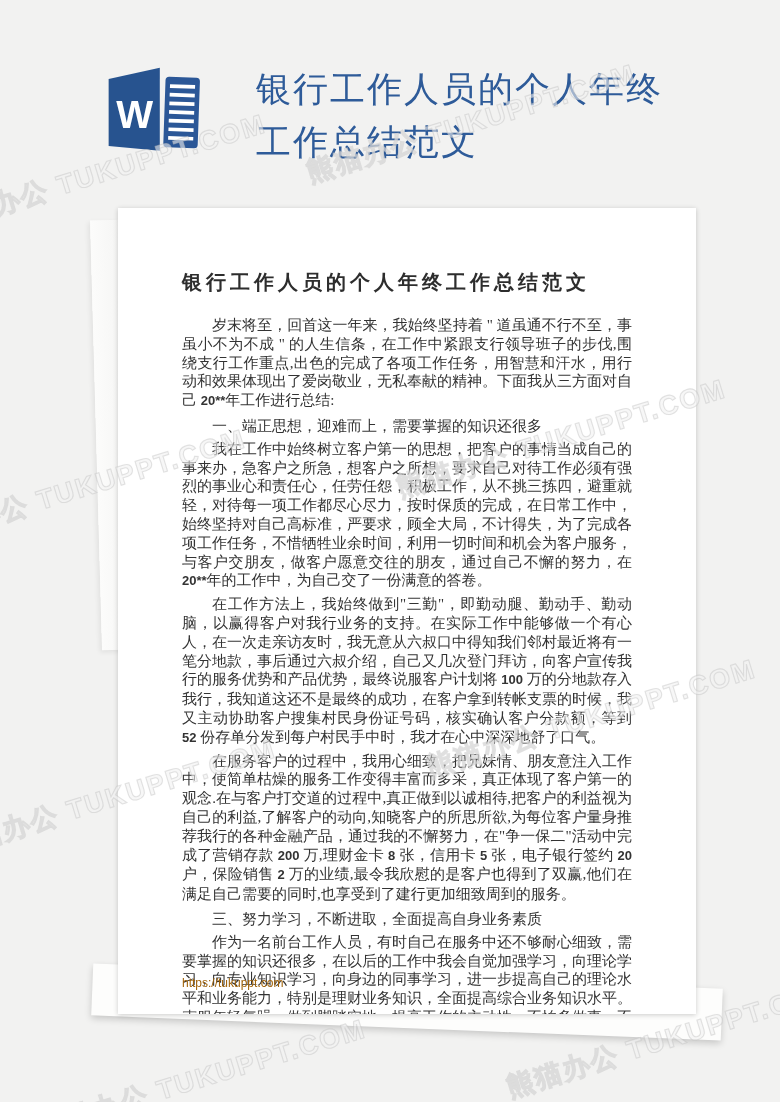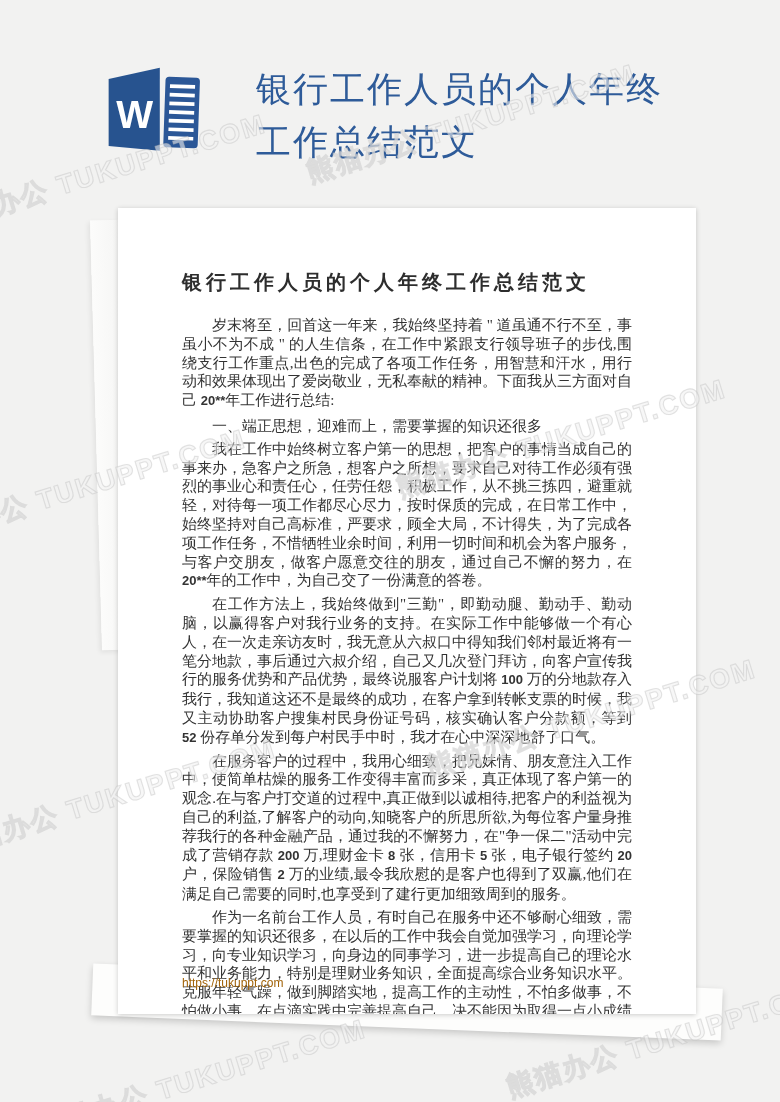--- a/index.html
+++ b/index.html
@@ -150,20 +150,21 @@
   <div class="sheet-bottom"></div>
 
   <div class="page-main">
     <h2 class="doc-title">银行工作人员的个人年终工作总结范文</h2>
     <div class="doc-body" id="doc-body">
         <p class="doc-p">岁末将至，回首这一年来，我始终坚持着 " 道虽通不行不至，事虽小不为不成 " 的人生信条，在工作中紧跟支行领导班子的步伐,围绕支行工作重点,出色的完成了各项工作任务，用智慧和汗水，用行动和效果体现出了爱岗敬业，无私奉献的精神。下面我从三方面对自己 <b class="num">20**</b>年工作进行总结:</p>
         <h3 class="doc-h">一、端正思想，迎难而上，需要掌握的知识还很多</h3>
         <p class="doc-p">我在工作中始终树立客户第一的思想，把客户的事情当成自己的事来办，急客户之所急，想客户之所想，要求自己对待工作必须有强烈的事业心和责任心，任劳任怨，积极工作，从不挑三拣四，避重就轻，对待每一项工作都尽心尽力，按时保质的完成，在日常工作中，始终坚持对自己高标准，严要求，顾全大局，不计得失，为了完成各项工作任务，不惜牺牲业余时间，利用一切时间和机会为客户服务，与客户交朋友，做客户愿意交往的朋友，通过自己不懈的努力，在 <b class="num">20**</b>年的工作中，为自己交了一份满意的答卷。</p>
         <p class="doc-p">在工作方法上，我始终做到"三勤"，即勤动腿、勤动手、勤动脑，以赢得客户对我行业务的支持。在实际工作中能够做一个有心人，在一次走亲访友时，我无意从六叔口中得知我们邻村最近将有一笔分地款，事后通过六叔介绍，自己又几次登门拜访，向客户宣传我行的服务优势和产品优势，最终说服客户计划将 <b class="num">100</b> 万的分地款存入我行，我知道这还不是最终的成功，在客户拿到转帐支票的时候，我又主动协助客户搜集村民身份证号码，核实确认客户分款额，等到 <b class="num">52</b> 份存单分发到每户村民手中时，我才在心中深深地舒了口气。</p>
         <p class="doc-p">在服务客户的过程中，我用心细致，把兄妹情、朋友意注入工作中，使简单枯燥的服务工作变得丰富而多采，真正体现了客户第一的观念.在与客户打交道的过程中,真正做到以诚相待,把客户的利益视为自己的利益,了解客户的动向,知晓客户的所思所欲,为每位客户量身推荐我行的各种金融产品，通过我的不懈努力，在"争一保二"活动中完成了营销存款 <b class="num">200</b> 万,理财金卡 <b class="num">8</b> 张，信用卡 <b class="num">5</b> 张，电子银行签约 <b class="num">20</b> 户，保险销售 <b class="num">2</b> 万的业绩,最令我欣慰的是客户也得到了双赢,他们在满足自己需要的同时,也享受到了建行更加细致周到的服务。</p>
+        <h3 class="doc-h">三、努力学习，不断进取，全面提高自身业务素质</h3>
         <p class="doc-p">作为一名前台工作人员，有时自己在服务中还不够耐心细致，需要掌握的知识还很多，在以后的工作中我会自觉加强学习，向理论学习，向专业知识学习，向身边的同事学习，进一步提高自己的理论水平和业务能力，特别是理财业务知识，全面提高综合业务知识水平。克服年轻气躁，做到脚踏实地，提高工作的主动性，不怕多做事，不怕做小事，在点滴实践中完善提高自己，决不能因为取得一点小成绩而沾沾自喜，骄傲自大，而要保持清醒的头脑，与时俱</p>
       </div>
     <a class="doc-footer">https://tukuppt.com</a>
   </div>
 
   <div class="wm-layer" id="wm-layer">
       <div class="wm" style="left: -70px; top: 155px;">熊猫办公 TUKUPPT.COM</div>
       <div class="wm" style="left: 300px; top: 105px;">熊猫办公 TUKUPPT.COM</div>
       <div class="wm" style="left: -90px; top: 470px;">熊猫办公 TUKUPPT.COM</div>
       <div class="wm" style="left: 390px; top: 420px;">熊猫办公 TUKUPPT.COM</div>

